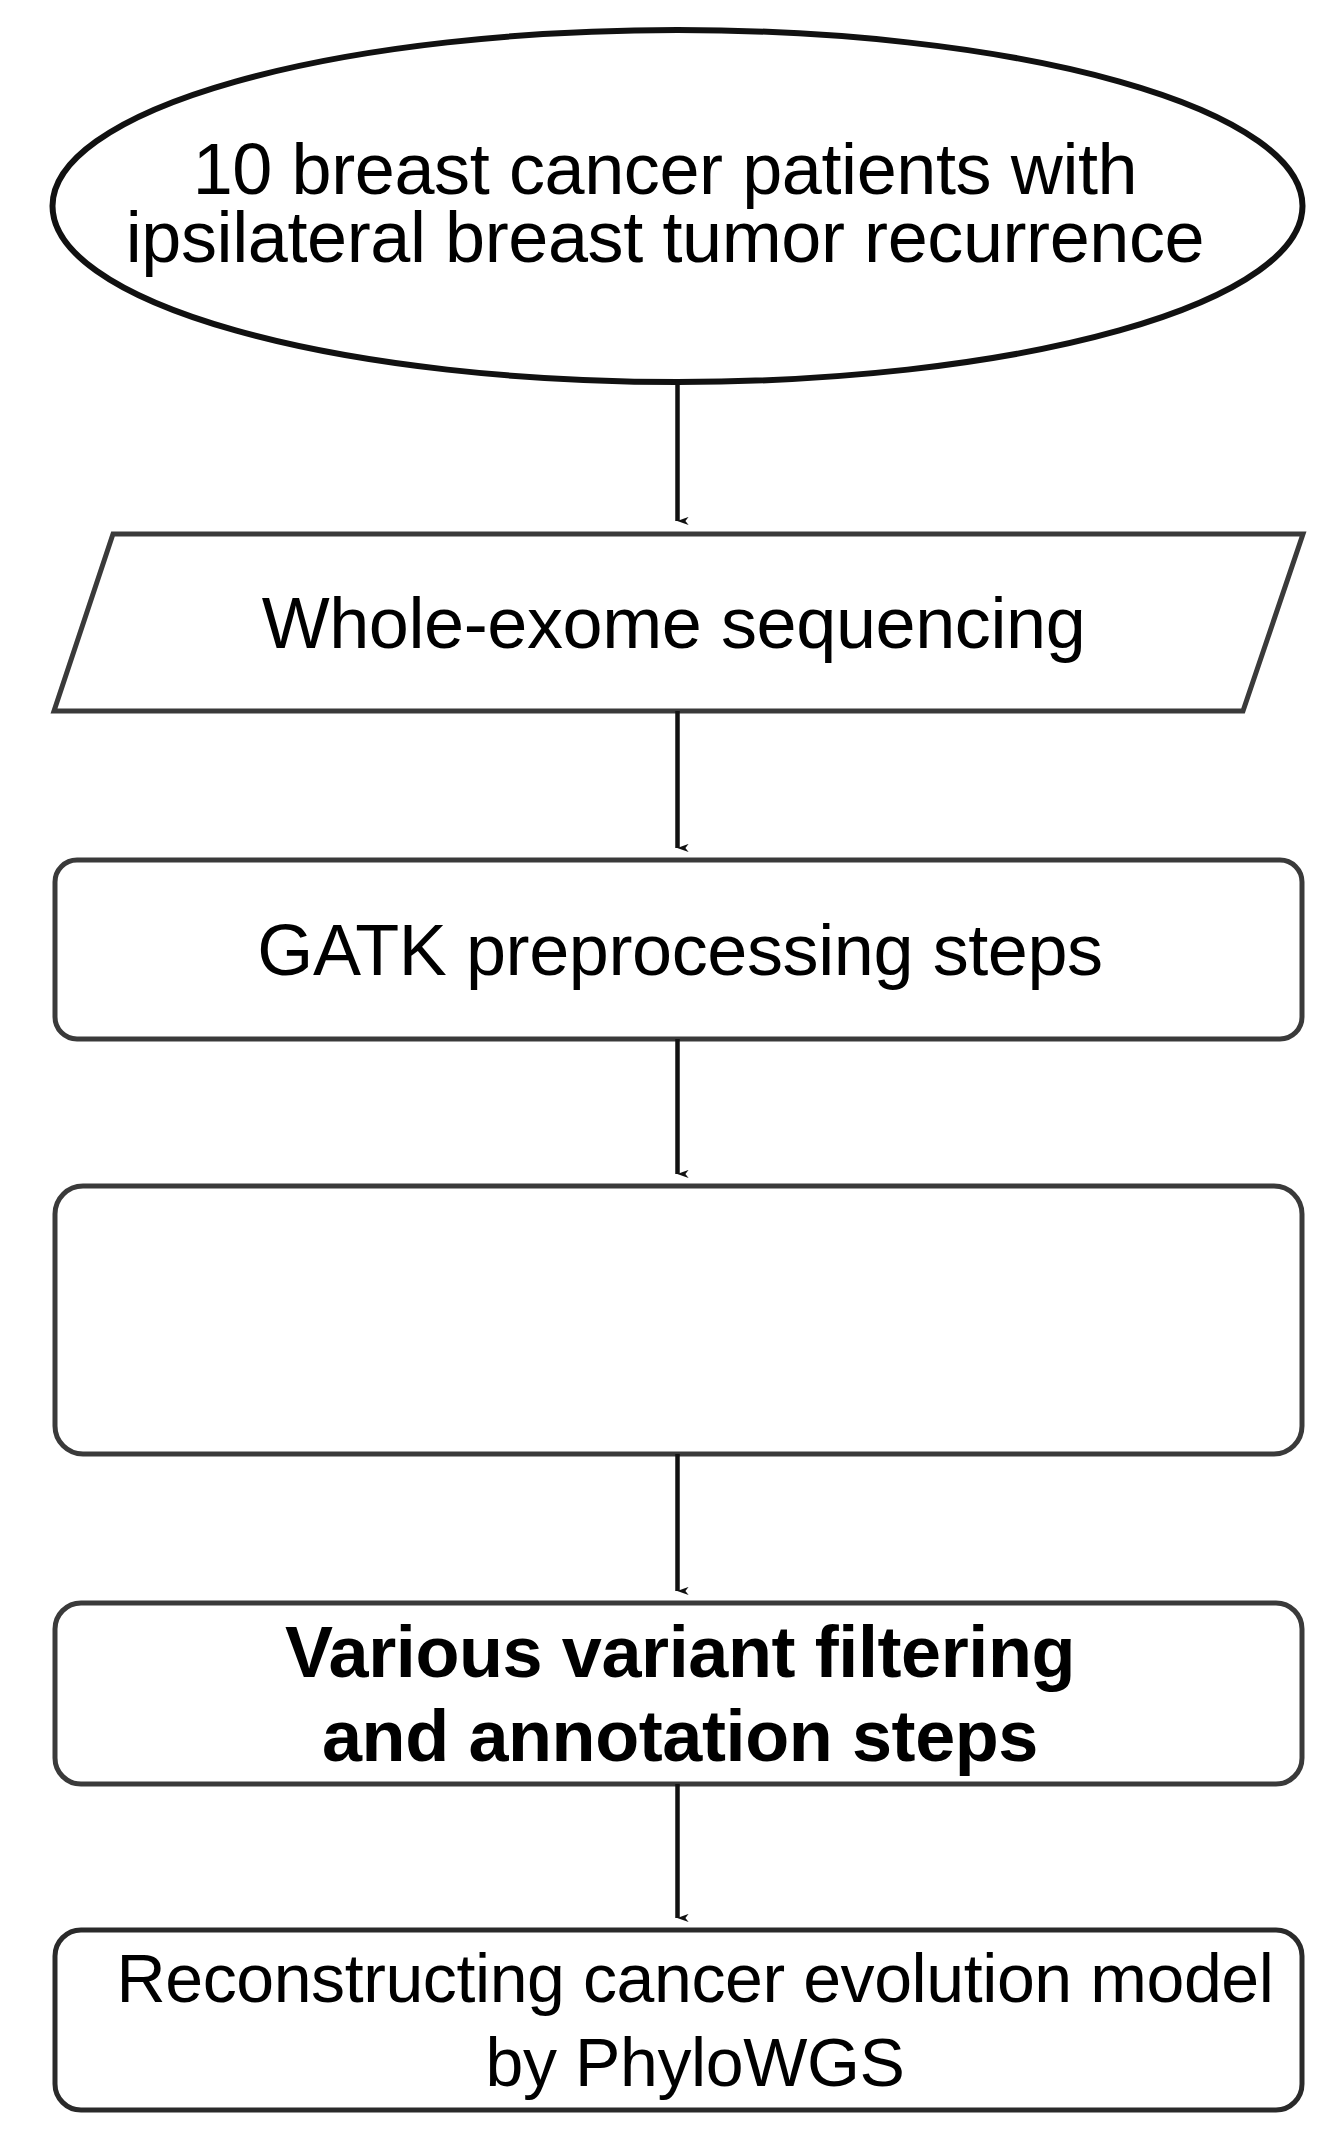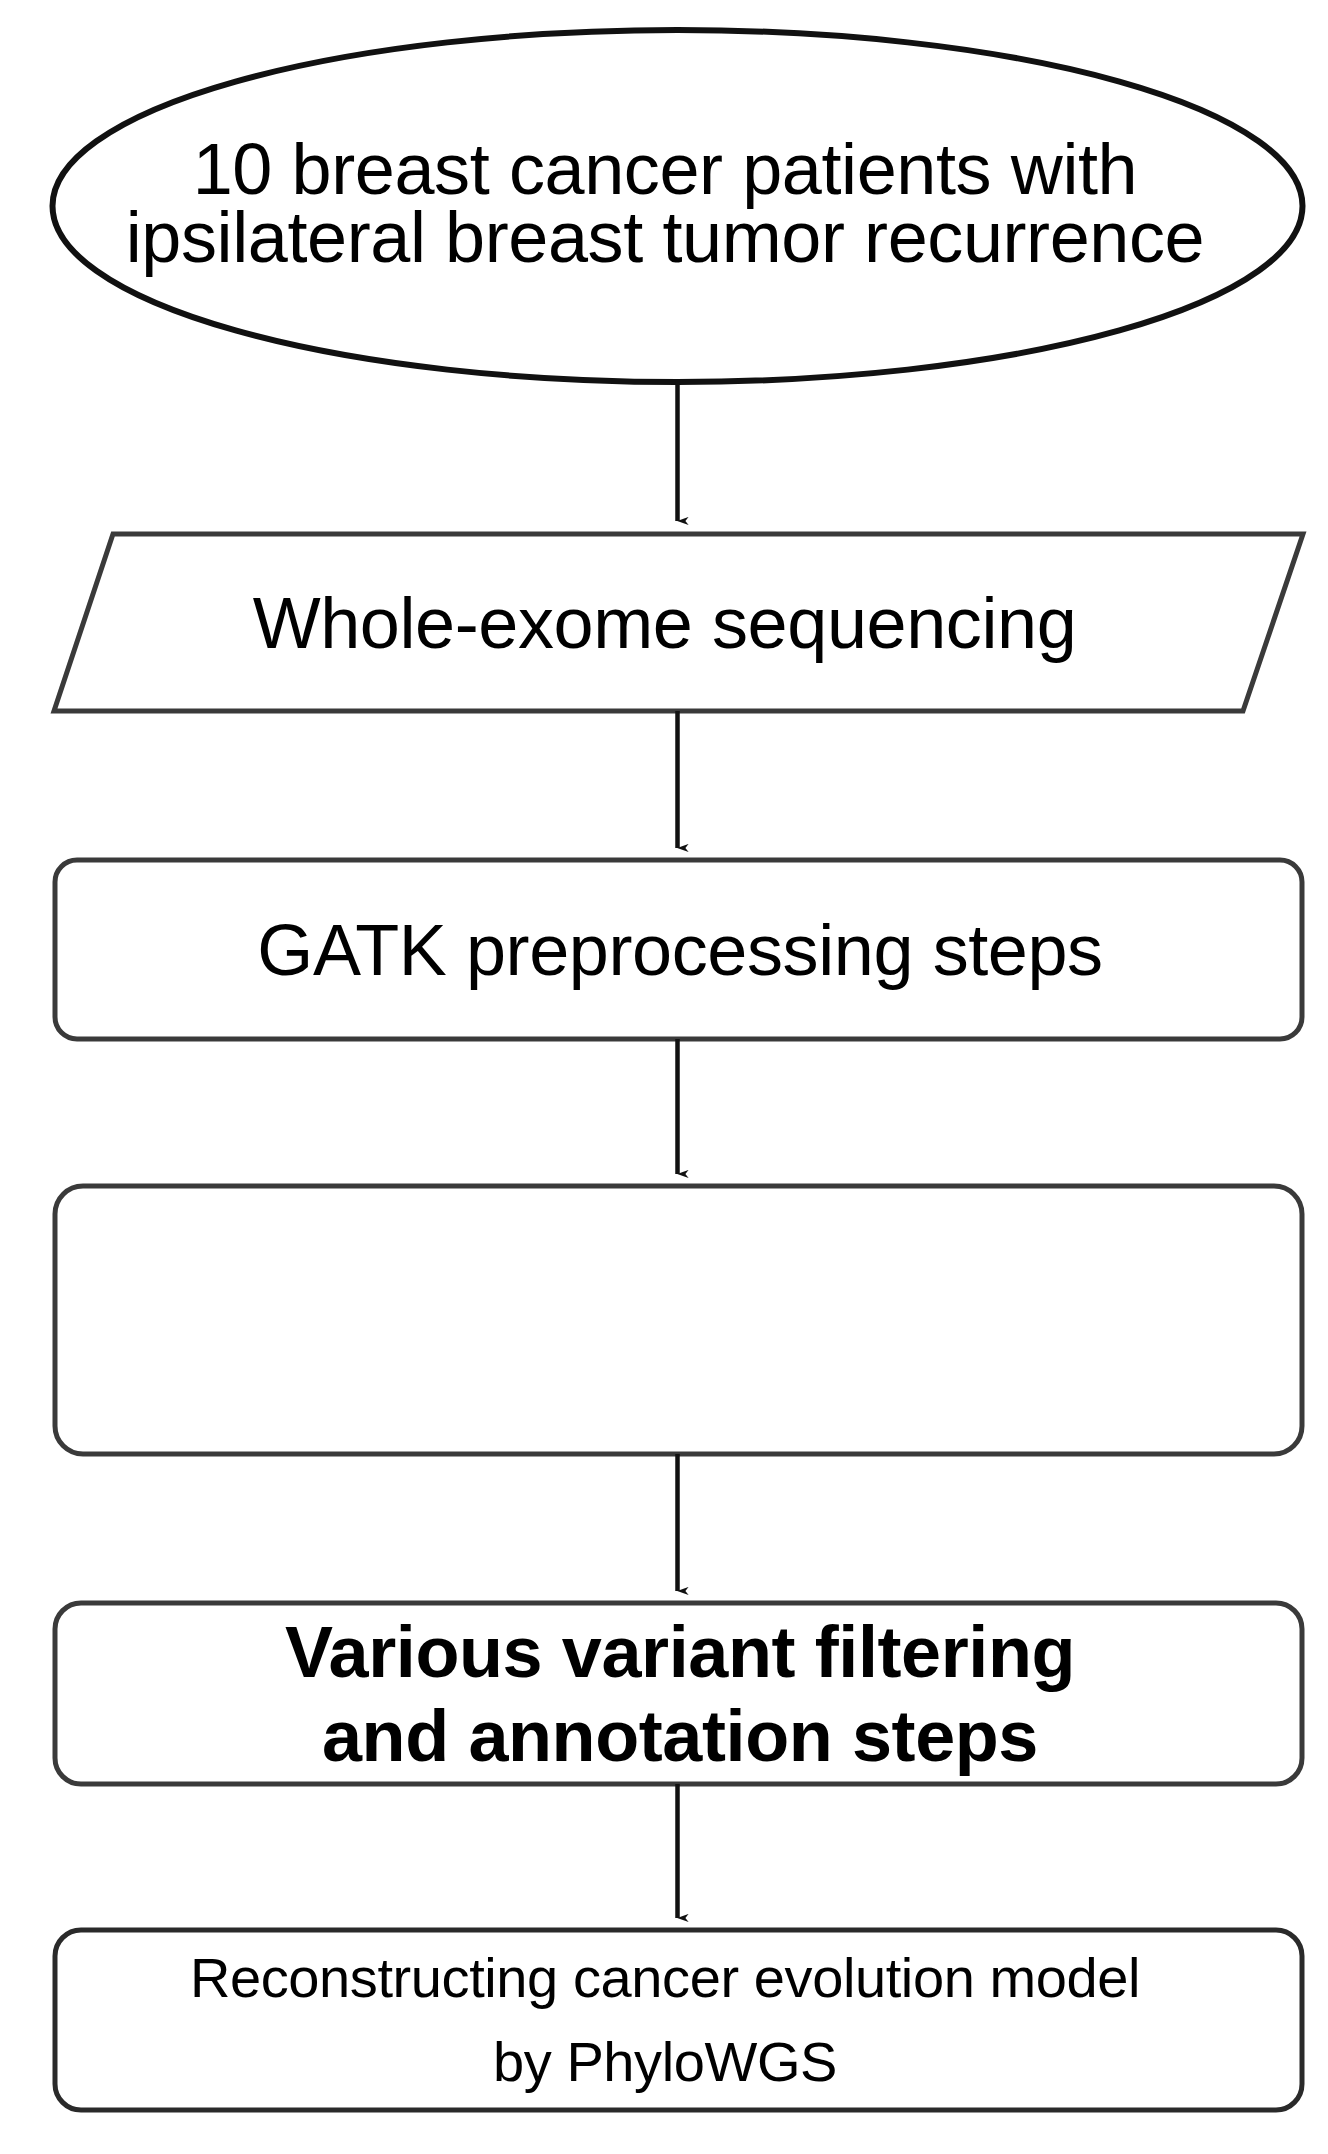--- a/index.html
+++ b/index.html
@@ -37,28 +37,28 @@
     font-family: "Liberation Sans", sans-serif;
     font-size: 72px;
     line-height: 68px;
     color: #000000;
     letter-spacing: -0.4px;
     white-space: pre-line;
     pointer-events: none;
   }
   
   .t-start     { left: 120px;  top: 78px;   width: 1090px; height: 250px; }
-  .t-seq       { left: 107px;  top: 540px;  width: 1115px; height: 165px; }
+  .t-seq       { left: 116px;  top: 540px;  width: 1115px; height: 165px; }
   .t-gatk      { left: 60px;   top: 862px;  width: 1240px; height: 175px; }
   .t-calling   { left: 48px;   top: 1190px; width: 1258px; height: 262px;
                  line-height: 85px; }
   .t-filter    { left: 60px;   top: 1606px; width: 1240px; height: 176px;
                  line-height: 84px; font-weight: bold; }
-  .t-recon     { left: 38px;   top: 1933px; width: 1254px; height: 174px;
-                 line-height: 84px; font-size: 56px; }
+  .t-recon     { left: 68px;   top: 1933px; width: 1254px; height: 174px;
+                 line-height: 84px; font-size: 68px; }
 </style>
 </head>
 <body>
 
 <div id="flow-root">
 
   <svg id="flow-svg" viewBox="0 0 1328 2154">
     <defs>
       <marker id="arrowhead" markerWidth="9" markerHeight="12" refX="4.5" refY="11.3" orient="auto" markerUnits="userSpaceOnUse">
         <path d="M0.4,0.2 L4.5,11.6 L8.6,0.2 L4.5,3.4 Z" fill="#111111"></path>

